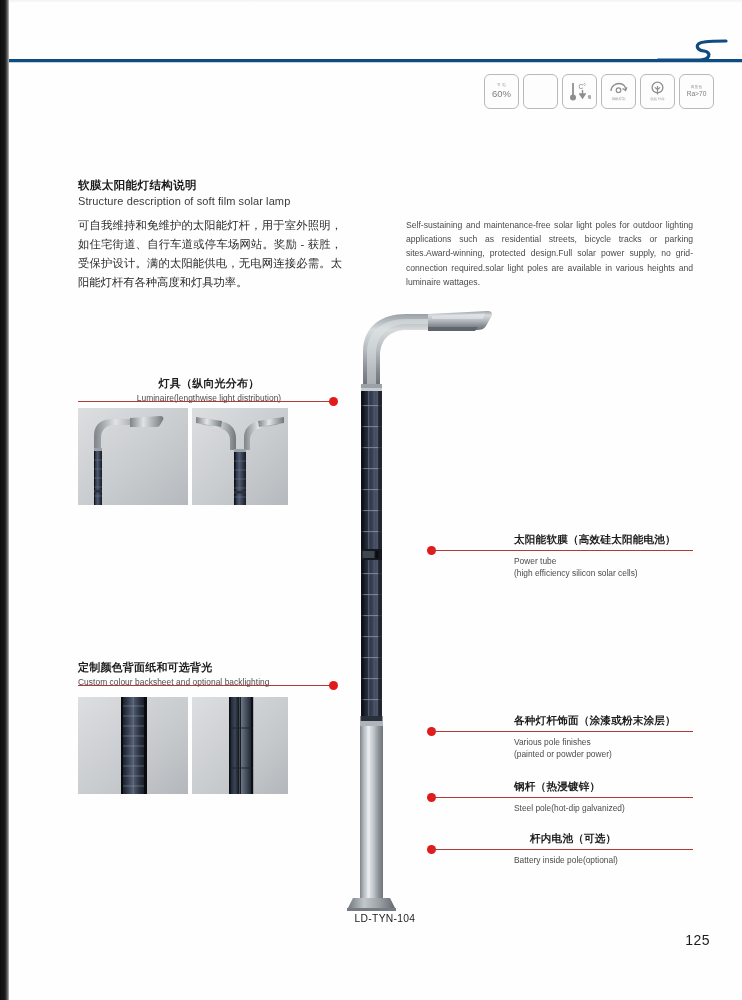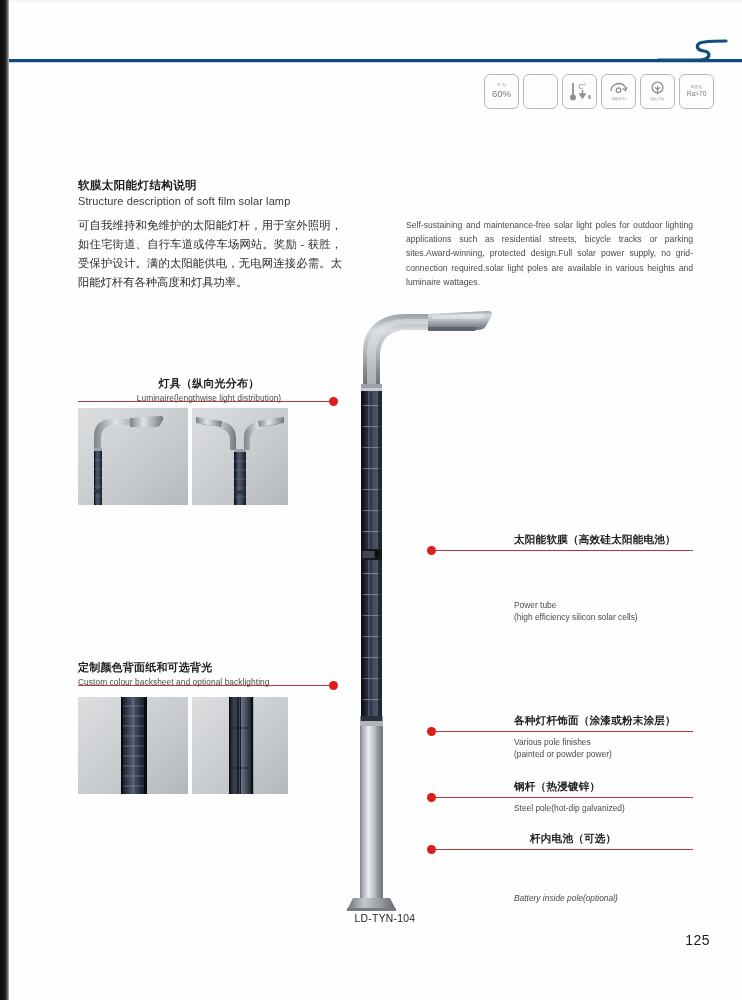--- a/index.html
+++ b/index.html
@@ -524,21 +524,21 @@
           <line x1="37" y1="71" x2="61" y2="71"></line>
       </g>
     </svg>
   </div>
 
   <div class="lead-dot" style="left:427px; top:546px;"></div>
   <div class="lead-line" style="left:431px; top:550px; width:262px;"></div>
   <div class="callout-r" style="left:514px; top:533px;">
     <div class="c-cn">太阳能软膜（高效硅太阳能电池）</div>
   </div>
-  <div class="callout-r" style="left:514px; top:553px;margin-top:44px;">
+  <div class="callout-r" style="left:514px; top:553px;">
     <div class="c-en">Power tube</div>
     <div class="c-en" style="margin-top:0;">(high efficiency silicon solar cells)</div>
   </div>
 
   <div class="lead-dot" style="left:427px; top:727px;"></div>
   <div class="lead-line" style="left:431px; top:731px; width:262px;"></div>
   <div class="callout-r" style="left:514px; top:714px;">
     <div class="c-cn">各种灯杆饰面（涂漆或粉末涂层）</div>
   </div>
   <div class="callout-r" style="left:514px; top:734px;">
@@ -553,19 +553,19 @@
   </div>
   <div class="callout-r" style="left:514px; top:800px;">
     <div class="c-en">Steel pole(hot-dip galvanized)</div>
   </div>
 
   <div class="lead-dot" style="left:427px; top:845px;"></div>
   <div class="lead-line" style="left:431px; top:849px; width:262px;"></div>
   <div class="callout-r" style="left:514px; top:832px;margin-left:16px;">
     <div class="c-cn">杆内电池（可选）</div>
   </div>
-  <div class="callout-r" style="left:514px; top:890px;font-style:italic;">
+  <div class="callout-r" style="left:514px; top:852px;">
     <div class="c-en">Battery inside pole(optional)</div>
   </div>
 
   <div class="page-no">125</div>
 
 </div>
 
 </body></html>

